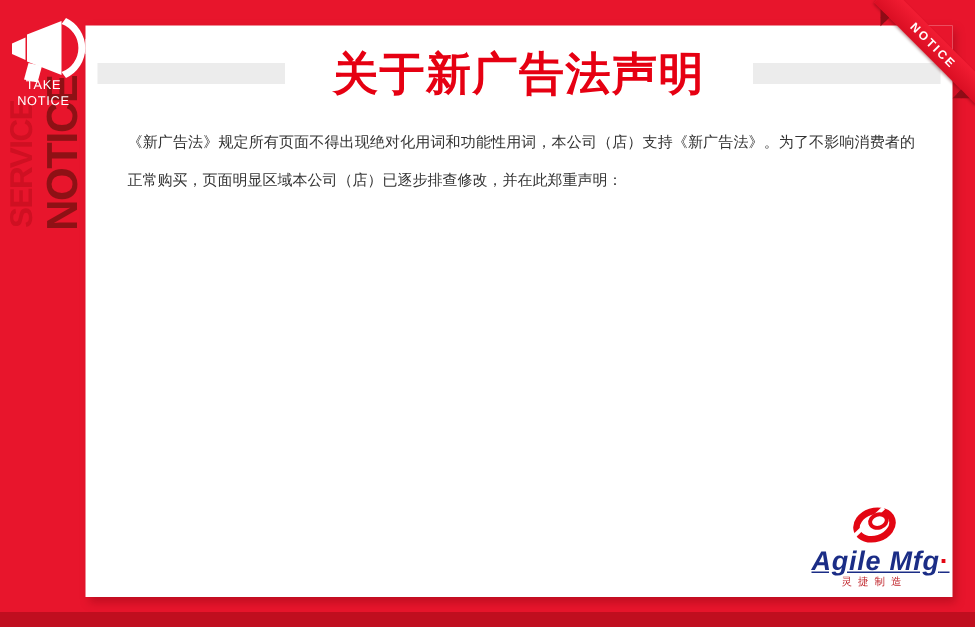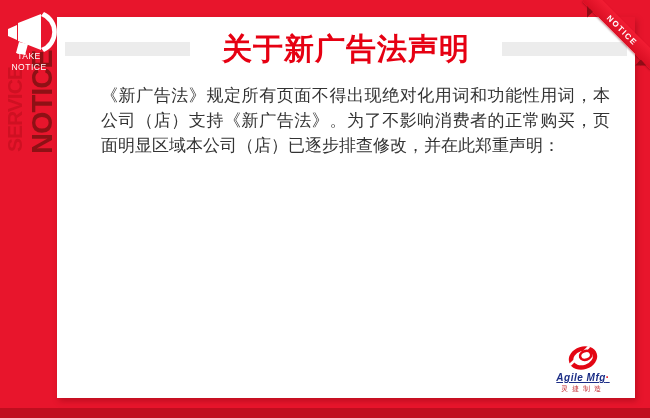--- a/index.html
+++ b/index.html
@@ -42,34 +42,34 @@
     display:flex;align-items:center;justify-content:center;
     gap:32px;margin-top:12px;height:40px;
   }
   .decor-bar{width:125px;height:14px;background:#ececec;}
   .page-title{
     color:#e60012;font-size:30px;font-weight:bold;
     letter-spacing:1px;white-space:nowrap;
   }
   
   .content{
-    padding:14px 25px 0 44px;
-    font-size:17px;line-height:25px;color:#333333;
+    padding:14px 25px 0 28px;
+    font-size:10px;line-height:25px;color:#333333;
     text-align:justify;
   }
   .content p{margin:0 0 3px 0;text-indent:2em;}
   .content p.first{text-indent:0;}
   
   .brand{
     position:absolute;right:10px;bottom:6px;width:84px;
     text-align:center;line-height:1;
   }
   .brand .swirl{display:block;margin:0 auto 1px auto;}
   .brand-name{
-    color:#1b2d86;font-size:10px;font-weight:bold;font-style:italic;
+    color:#1b2d86;font-size:18px;font-weight:bold;font-style:italic;
     text-decoration:underline;letter-spacing:.5px;white-space:nowrap;
   }
   .brand-dot{color:#e30613;font-style:normal;}
   .brand-cn{
     margin-top:2px;font-size:7px;color:#c1272d;
     letter-spacing:4px;white-space:nowrap;
   }
   
   .megaphone{position:absolute;left:5px;top:10px;z-index:3;}
   .take-control{

